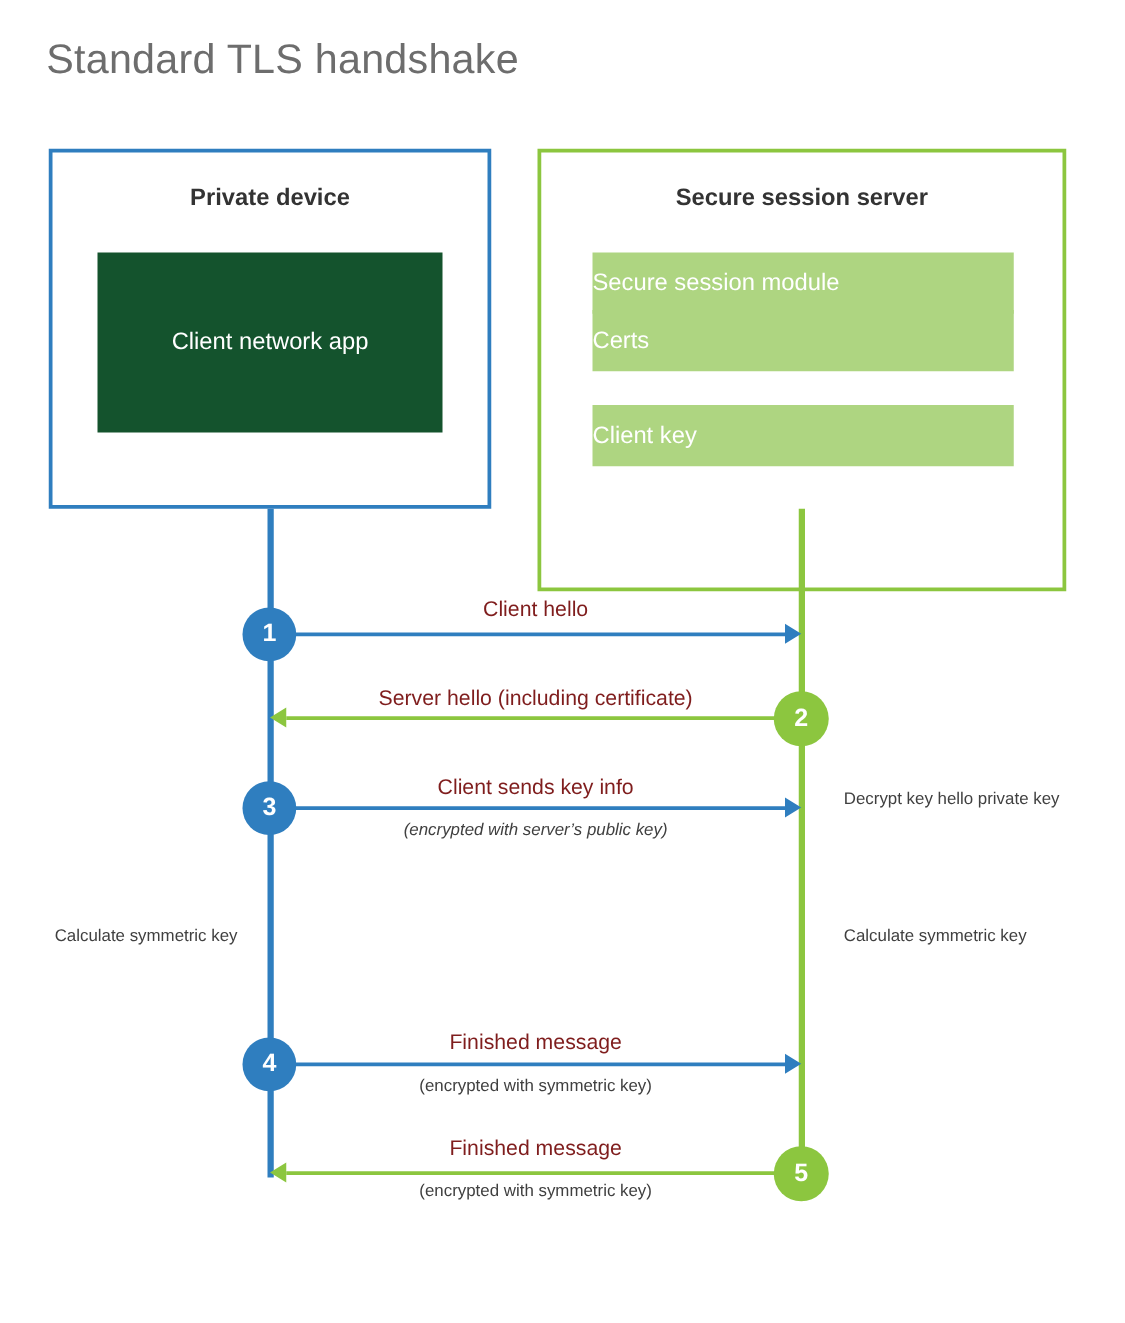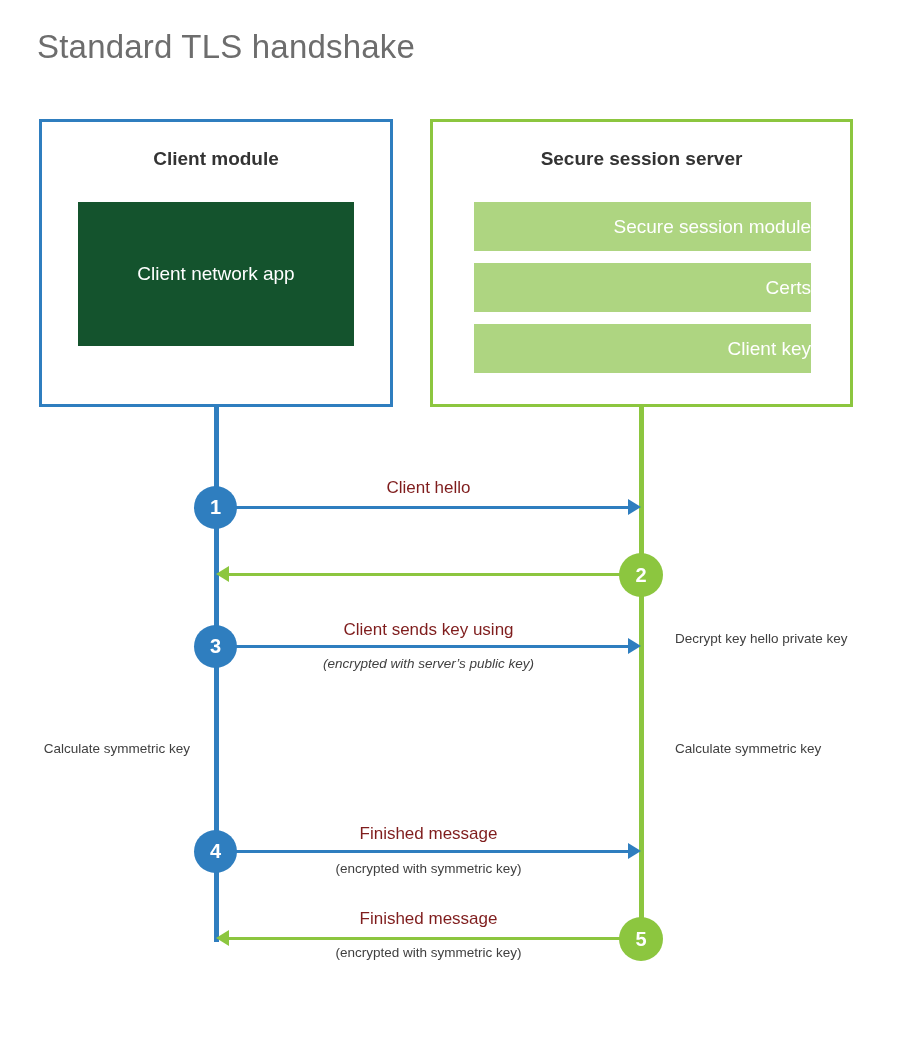--- a/index.html
+++ b/index.html
@@ -44,21 +44,21 @@
     left: 39px;
     top: 119px;
     width: 354px;
     height: 288px;
     border: 3px solid #2f7ebf;
   }
   #server-box {
     left: 430px;
     top: 119px;
     width: 423px;
-    height: 288px;
+    height: 354px;
     border: 3px solid #8cc63f;
   }
   .party-title {
     position: absolute;
     left: 0;
     right: 0;
     top: 26px;
     text-align: center;
     font-size: 19px;
     font-weight: bold;
@@ -87,30 +87,30 @@
   }
 
   .server-block {
     position: absolute;
     left: 41px;
     width: 337px;
     height: 49px;
     background: #aed581;
     display: flex;
     align-items: center;
-    justify-content: flex-end;
+    justify-content: flex-start;
   }
   .server-block .block-label {
     color: #ffffff;
     font-size: 19px;
     font-weight: 400;
     text-align: center;
   }
   #server-block-0 { top: 80px; }
-  #server-block-1 { top: 141px; }
+  #server-block-1 { top: 126px; }
   #server-block-2 { top: 202px; }
 
   
   .lifeline {
     position: absolute;
     width: 5px;
   }
   #client-lifeline {
     left: 214px;
     top: 407px;
@@ -233,21 +233,21 @@
   }
 </style>
 </head>
 <body>
 
 <div id="diagram-root">
 
   <div class="page-title">Standard TLS handshake</div>
 
   <div class="party-box" id="client-box">
-    <div class="party-title">Client module</div>
+    <div class="party-title">Private device</div>
     <div id="client-app-block">
       <div class="block-label">Client network app</div>
     </div>
   </div>
 
   <div class="party-box" id="server-box">
     <div class="party-title">Secure session server</div>
 
     <div class="server-block" id="server-block-0">
       <div class="block-label">Secure session module</div>
@@ -263,25 +263,26 @@
   </div>
 
   <div class="lifeline" id="client-lifeline"></div>
   <div class="lifeline" id="server-lifeline"></div>
 
   <div class="arrow-label" id="label-1">Client hello</div>
   <div class="arrow-line blue" id="arrow-1-line"></div>
   <div class="arrow-head right blue" id="arrow-1-head"></div>
   <div class="step-circle blue" id="step-circle-1">1</div>
 
+  <div class="arrow-label" id="label-2">Server hello (including certificate)</div>
   <div class="arrow-line green" id="arrow-2-line"></div>
   <div class="arrow-head left green" id="arrow-2-head"></div>
   <div class="step-circle green" id="step-circle-2">2</div>
 
-  <div class="arrow-label" id="label-3">Client sends key using</div>
+  <div class="arrow-label" id="label-3">Client sends key info</div>
   <div class="arrow-sublabel" id="sublabel-3">(encrypted with server’s public key)</div>
   <div class="arrow-line blue" id="arrow-3-line"></div>
   <div class="arrow-head right blue" id="arrow-3-head"></div>
   <div class="step-circle blue" id="step-circle-3">3</div>
 
   <div class="side-note" id="note-decrypt">Decrypt key hello private key</div>
 
   <div class="side-note" id="note-client-calc">Calculate symmetric key</div>
   <div class="side-note" id="note-server-calc">Calculate symmetric key</div>
 

